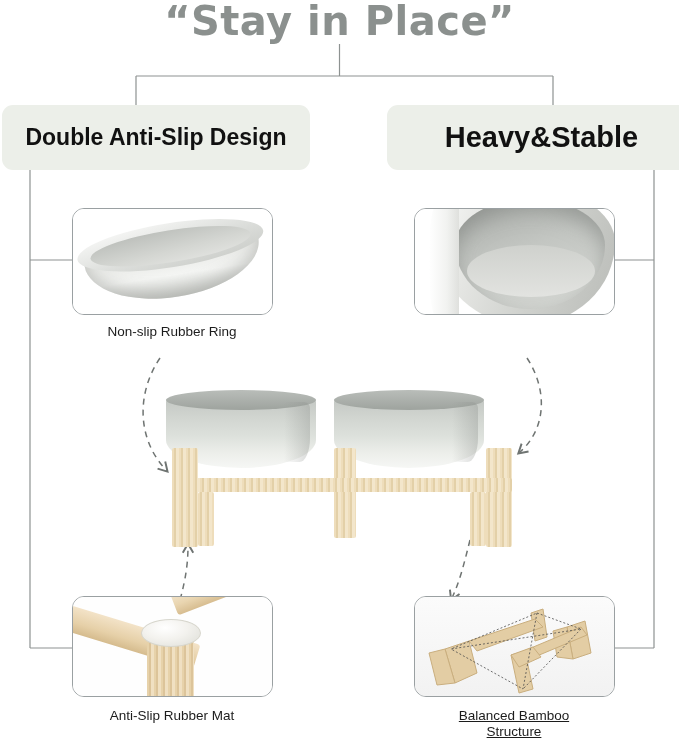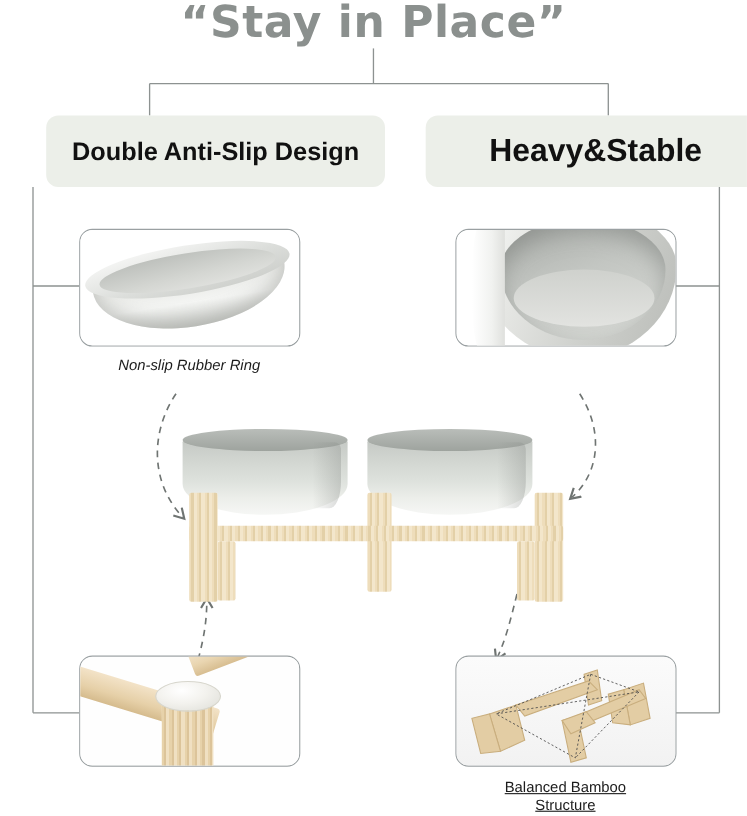--- a/index.html
+++ b/index.html
@@ -50,21 +50,21 @@
   .pill {
     position: absolute;
     background: #ecefe9;
     border-radius: 11px;
     display: flex;
     align-items: center;
     justify-content: center;
     color: #111111;
     font-weight: bold;
   }
-  .pill-left  { left: 2px;   top: 105px; width: 308px; height: 65px; font-size: 23px; margin-left: 40px; }
+  .pill-left  { left: 2px;   top: 105px; width: 308px; height: 65px; font-size: 23px; }
   .pill-right { left: 387px; top: 105px; width: 309px; height: 65px; font-size: 29px; justify-content: center; }
 
   
   .thumb {
     position: absolute;
     border: 1px solid #9aa0a2;
     border-radius: 12px;
     background: #fdfdfd;
     overflow: hidden;
   }
@@ -74,21 +74,21 @@
   .thumb-br { left: 414px; top: 596px; width: 199px; height: 99px;  }
 
   .caption {
     position: absolute;
     text-align: center;
     font-size: 13.5px;
     color: #1c1c1c;
     line-height: 15.5px;
     white-space: pre-line;
   }
-  .cap-tl { left: 52px;  top: 324px; width: 240px; font-style: italic; }
+  .cap-tl { left: 52px;  top: 324px; width: 240px; }
   .cap-tr { left: 394px; top: 324px; width: 240px; }
   .cap-bl { left: 52px;  top: 708px; width: 240px; }
   .cap-br { left: 394px; top: 708px; width: 240px; text-decoration: underline; }
 
   
 
   
   .tl-art { position:absolute; inset:0; background:#ffffff; }
   .tl-bowl {
     position: absolute;
@@ -300,20 +300,21 @@
   </div>
 
   <div class="thumb thumb-bl">
     <div class="bl-art">
       <div class="bamboo-a"></div>
       <div class="bamboo-b"></div>
       <div class="bamboo-leg"></div>
       <div class="rubber-pad"></div>
     </div>
   </div>
+  <div class="caption cap-bl">Anti-Slip Rubber Mat</div>
 
   <div class="thumb thumb-br">
     <div class="br-art">
       <svg width="199" height="99" viewBox="0 0 199 99">
         <g fill="#e3cda4" stroke="#c9ae7e" stroke-width="1">
           <polygon points="30,52 54,44 62,76 40,86"></polygon>
           <polygon points="30,52 40,86 22,88 14,56"></polygon>
           <polygon points="152,30 170,24 176,56 158,62"></polygon>
           <polygon points="152,30 158,62 142,60 138,34"></polygon>
           <polygon points="96,58 110,54 118,92 104,96"></polygon>

